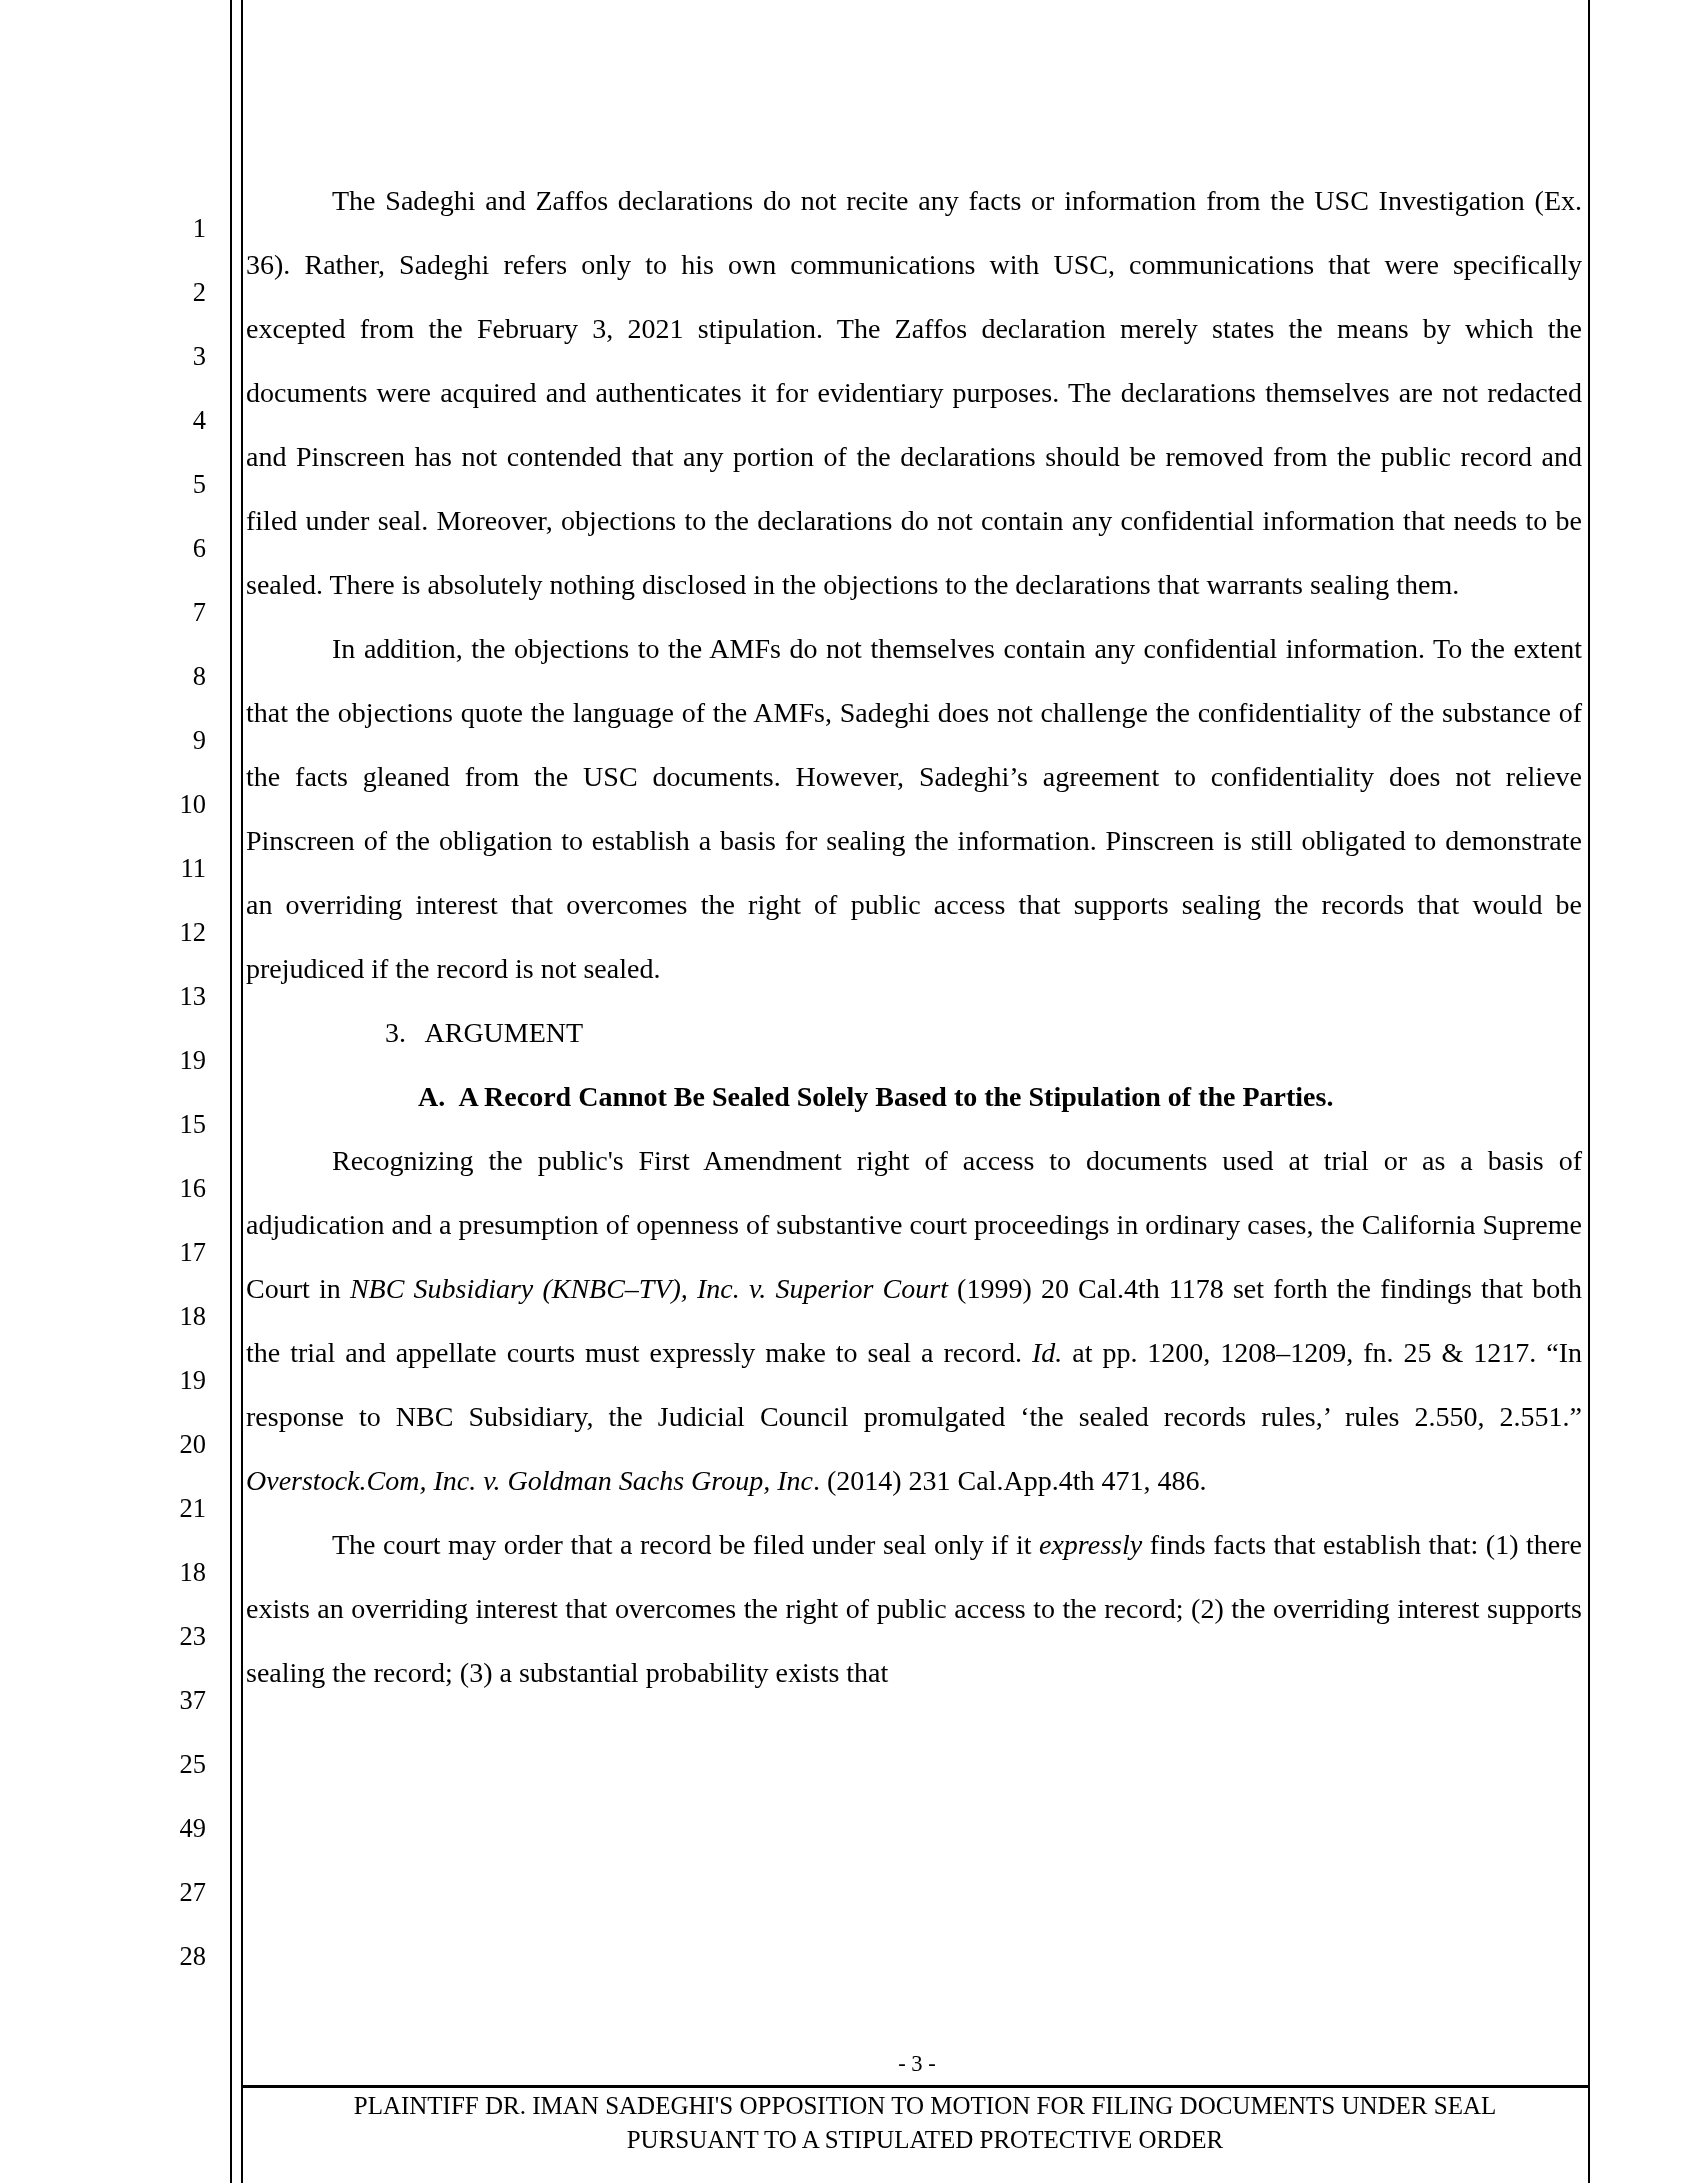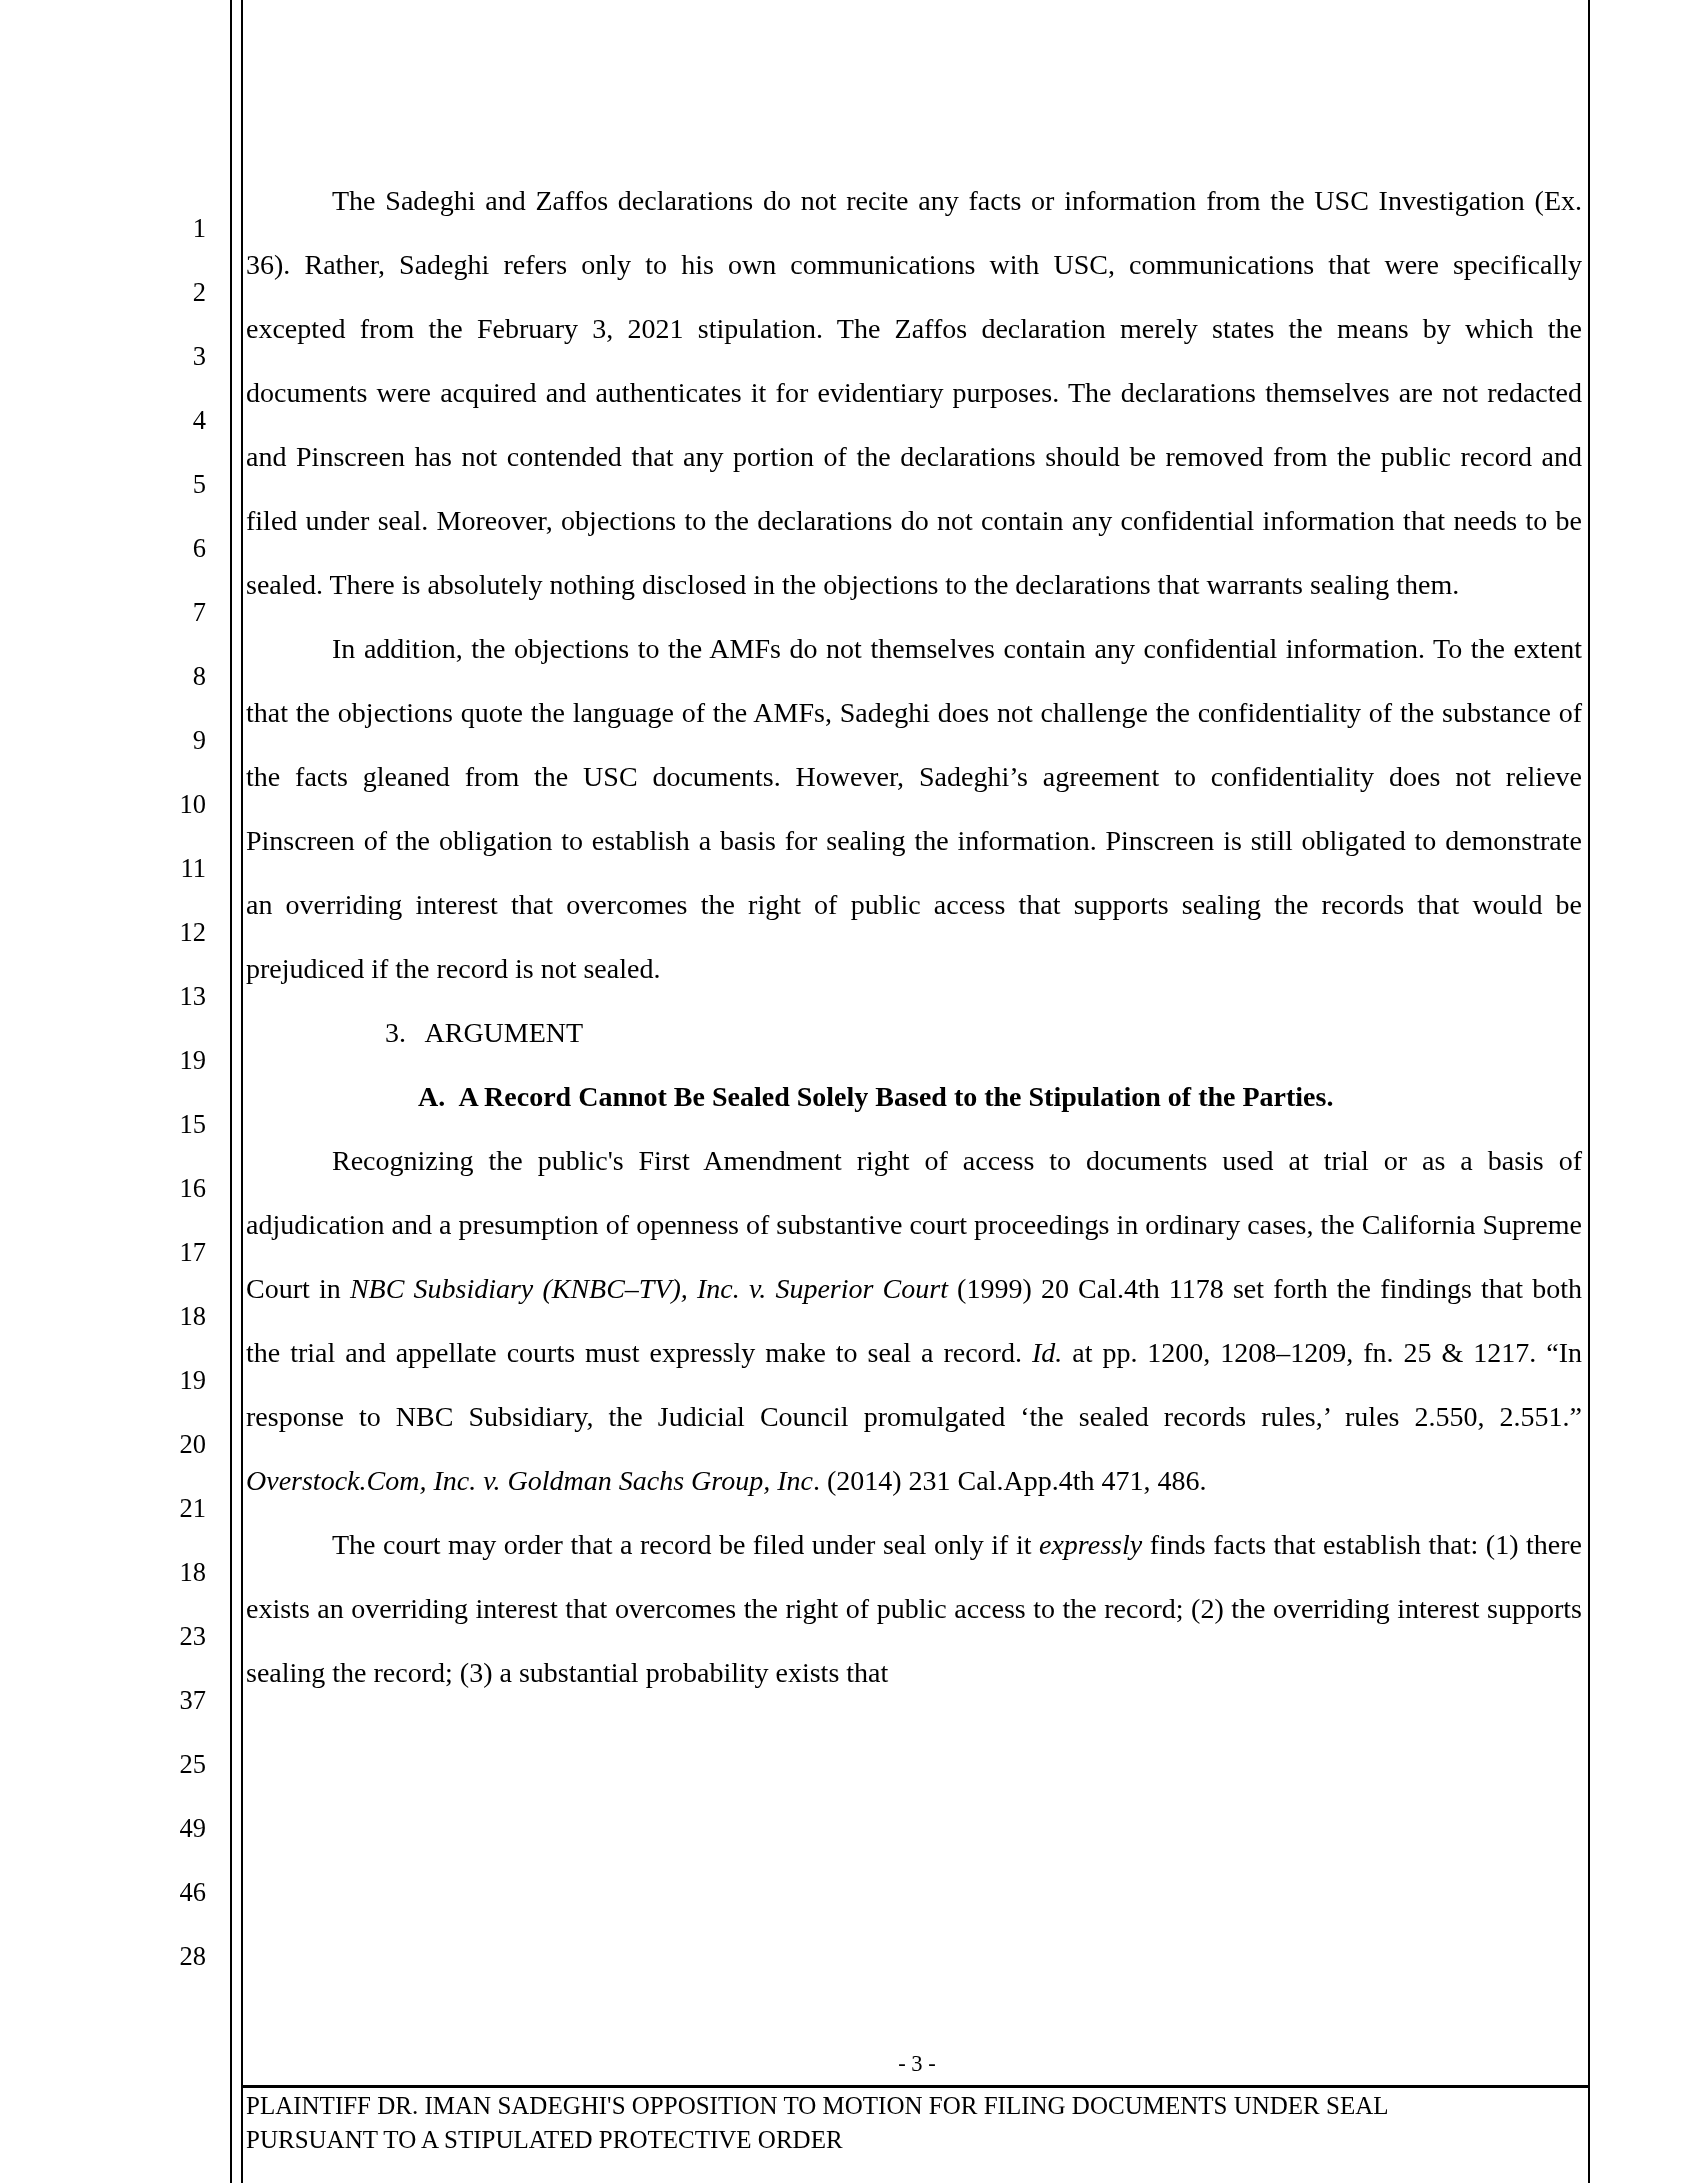--- a/index.html
+++ b/index.html
@@ -97,24 +97,24 @@
   .footer-rule {
     position: absolute;
     left: 243px;
     width: 1347px;
     top: 2085px;
     height: 0;
     border-top: 3.3px solid #000;
   }
   .footer-text {
     position: absolute;
-    left: 246px;
+    left: 254px;
     width: 1342px;
     top: 2089px;
-    text-align: left;
+    text-align: center;
     font-size: 25px;
     line-height: 34px;
   }
   .footer-text .fline { display: block; }
 </style>
 </head>
 <body>
 
 <div class="page">
 
@@ -142,21 +142,21 @@
     <span class="ln">17</span>
     <span class="ln">18</span>
     <span class="ln">19</span>
     <span class="ln">20</span>
     <span class="ln">21</span>
     <span class="ln">18</span>
     <span class="ln">23</span>
     <span class="ln">37</span>
     <span class="ln">25</span>
     <span class="ln">49</span>
-    <span class="ln">46</span>
+    <span class="ln">27</span>
     <span class="ln">28</span>
   </div>
 
   <div class="body-col">
 
     <p>The Sadeghi and Zaffos declarations do not recite any facts or information from the USC Investigation (Ex. 36). Rather, Sadeghi refers only to his own communications with USC, communications that were specifically excepted from the February 3, 2021 stipulation. The Zaffos declaration merely states the means by which the documents were acquired and authenticates it for evidentiary purposes. The declarations themselves are not redacted and Pinscreen has not contended that any portion of the declarations should be removed from the public record and filed under seal. Moreover, objections to the declarations do not contain any confidential information that needs to be sealed. There is absolutely nothing disclosed in the objections to the declarations that warrants sealing them.</p>
 
     <p>In addition, the objections to the AMFs do not themselves contain any confidential information. To the extent that the objections quote the language of the AMFs, Sadeghi does not challenge the confidentiality of the substance of the facts gleaned from the USC documents. However, Sadeghi’s agreement to confidentiality does not relieve Pinscreen of the obligation to establish a basis for sealing the information. Pinscreen is still obligated to demonstrate an overriding interest that overcomes the right of public access that supports sealing the records that would be prejudiced if the record is not sealed.</p>
 
     <p class="heading-num"><span class="numpart">3.</span><span>ARGUMENT</span></p>

